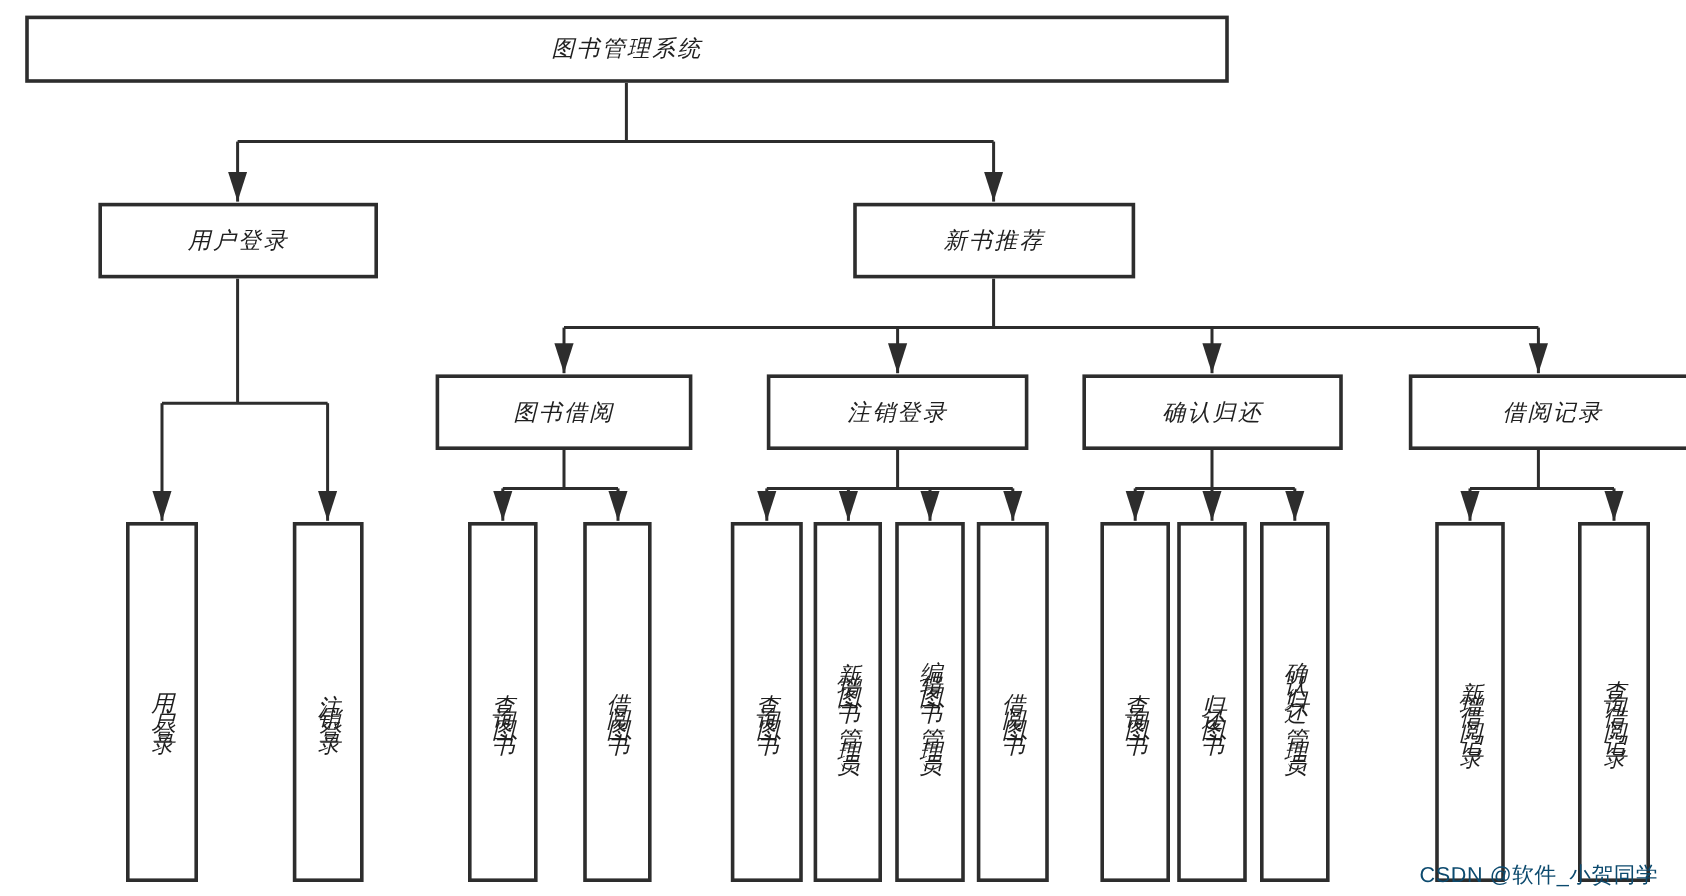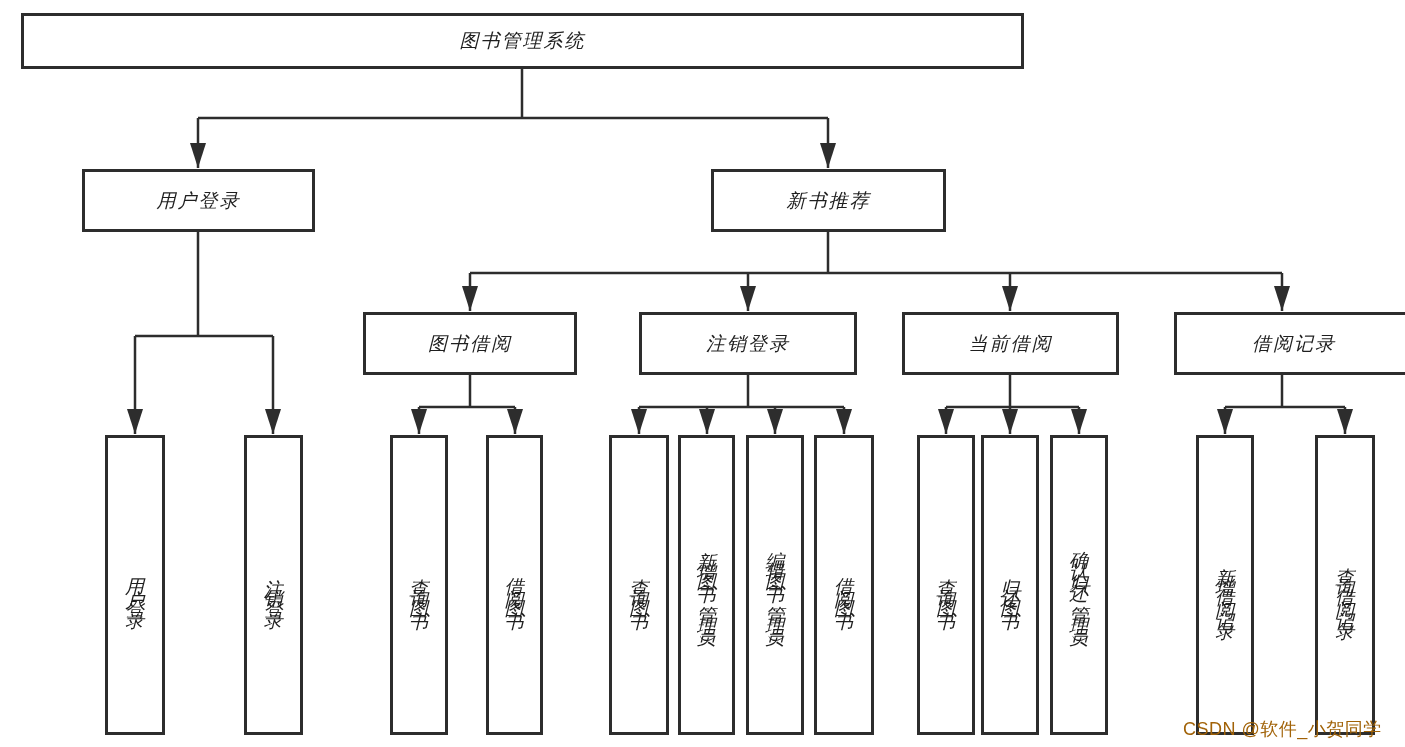--- a/index.html
+++ b/index.html
@@ -26,21 +26,21 @@
   .v {
     writing-mode:vertical-rl;
     font-size:19px;
     letter-spacing:11px;
     line-height:1;
   }
   #watermark {
     position:absolute;
     left:1183px; top:717px;
     font-size:18px;
-    color:#a16207;
+    color:#0c4a6e;
     letter-spacing:0.5px;
     white-space:nowrap;
     z-index:5;
   }
 </style>
 </head>
 <body>
 
 <div id="canvas">
 
@@ -102,21 +102,21 @@
     </g>
   </svg>
 
   <div class="node h" style="left:21px; top:13px; width:1003px; height:56px;">图书管理系统</div>
 
   <div class="node h" style="left:82px; top:169px; width:233px; height:63px;">用户登录</div>
   <div class="node h" style="left:711px; top:169px; width:235px; height:63px;">新书推荐</div>
 
   <div class="node h" style="left:363px; top:312px; width:214px; height:63px;">图书借阅</div>
   <div class="node h" style="left:639px; top:312px; width:218px; height:63px;">注销登录</div>
-  <div class="node h" style="left:902px; top:312px; width:217px; height:63px;">当前借阅</div>
+  <div class="node h" style="left:902px; top:312px; width:217px; height:63px;">确认归还</div>
   <div class="node h" style="left:1174px; top:312px; width:240px; height:63px;">借阅记录</div>
 
   <div class="node v" style="left:105px; top:435px; width:60px; height:300px;">用户登录</div>
   <div class="node v" style="left:244px; top:435px; width:59px; height:300px;">注销登录</div>
 
   <div class="node v" style="left:390px; top:435px; width:58px; height:300px;">查询图书</div>
   <div class="node v" style="left:486px; top:435px; width:57px; height:300px;">借阅图书</div>
 
   <div class="node v" style="left:609px; top:435px; width:60px; height:300px;">查询图书</div>
   <div class="node v" style="left:678px; top:435px; width:57px; height:300px;">新增图书（管理员）</div>

